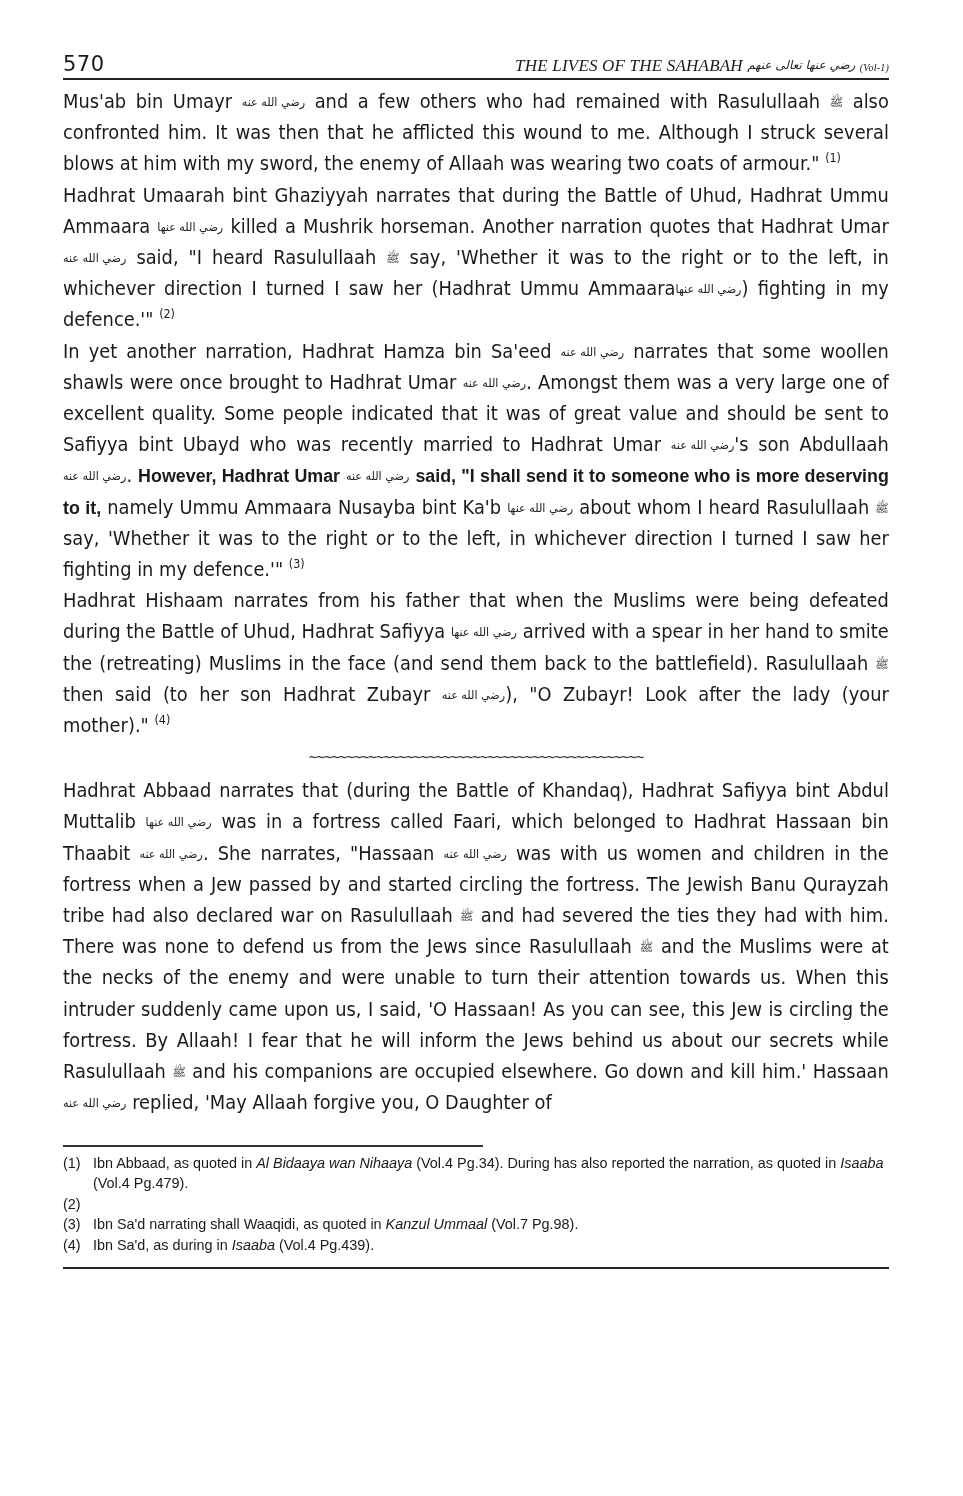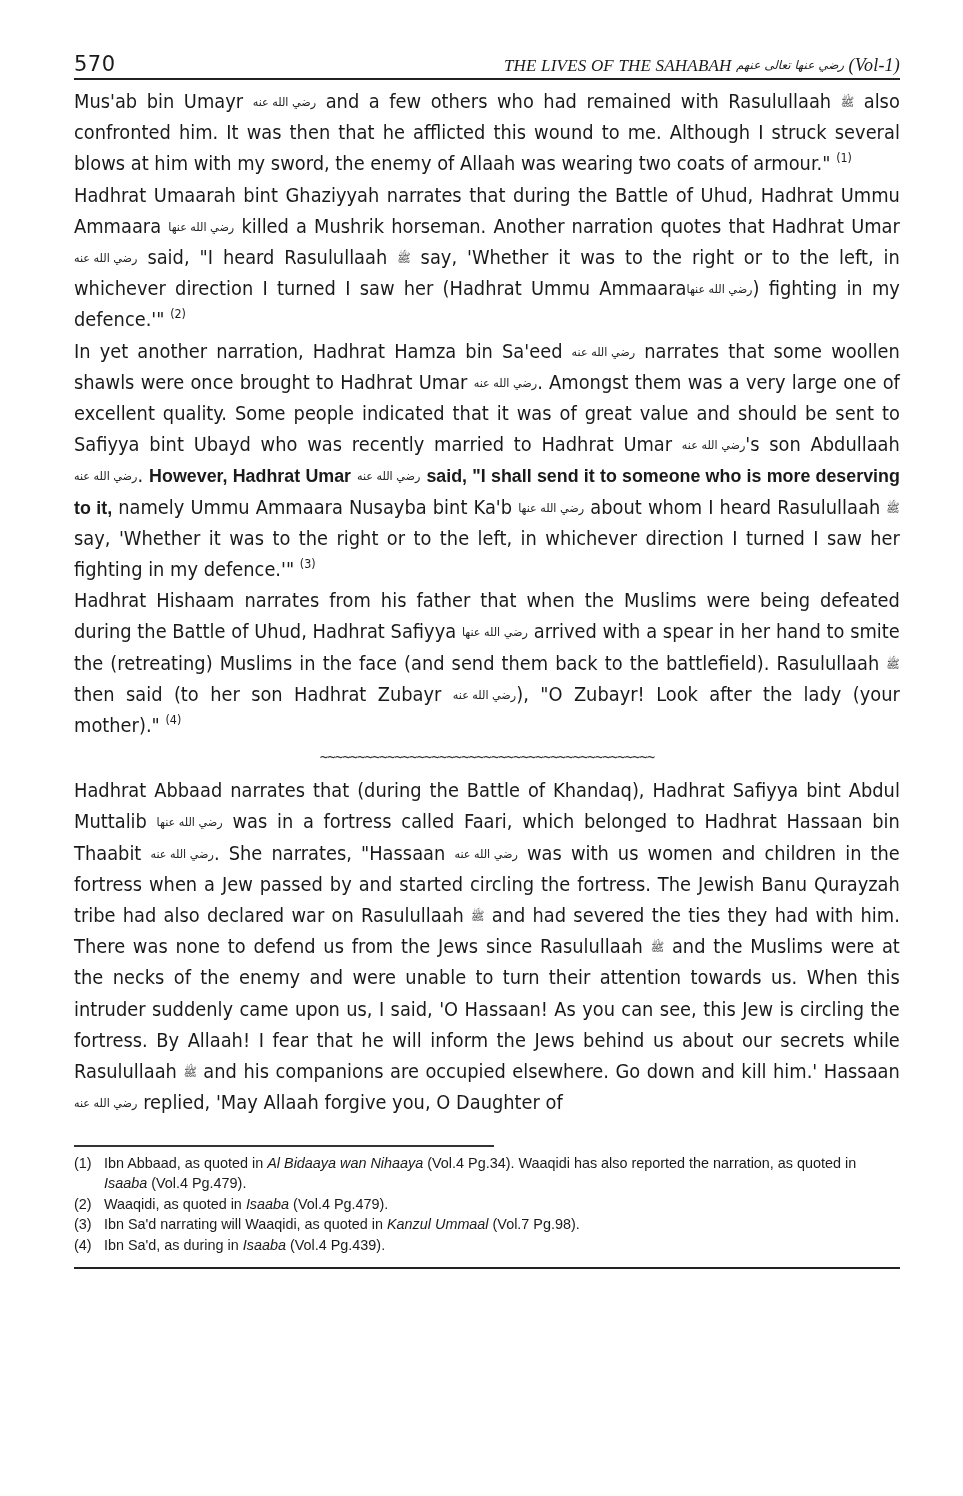--- a/index.html
+++ b/index.html
@@ -1,21 +1,21 @@
 <!DOCTYPE html>
 <html><head>
   <meta charset="utf-8">
   <style>
     html, body { margin: 0; padding: 0; background: #ffffff; }
     body { width: 963px; height: 1496px; position: relative; overflow: hidden; color: #1a1a1a; }
-    .page { position: absolute; left: 74px; top: 46px; width: 826px; font-family: "Liberation Sans Narrow", "Liberation Sans", sans-serif; }
+    .page { position: absolute; left: 63px; top: 46px; width: 826px; font-family: "Liberation Sans Narrow", "Liberation Sans", sans-serif; }
     .running-head { display: flex; justify-content: space-between; align-items: flex-end; height: 30px; }
     .page-number { font-family: "DejaVu Sans", sans-serif; font-size: 21px; letter-spacing: 0.5px; }
     .running-title { font-family: "Liberation Serif", serif; font-style: italic; font-size: 17px; letter-spacing: 0.2px; }
-    .running-title .vol { font-size: 18px; font-family: Liberation Serif, serif; }
+    .running-title .vol { font-size: 10px; font-family: Liberation Serif, serif; }
     .rule-top { height: 0; border-top: 2px solid #222; margin-top: 2px; margin-bottom: 6px; }
     .body-text { font-family: "DejaVu Sans", sans-serif; font-size: 19.2px; line-height: 31.2px; text-align: justify; transform: scaleX(0.93); transform-origin: left top; width: 888px; }
     .body-text p { margin: 0; }
     .hon { display: inline-block; font-family: "DejaVu Sans", sans-serif; font-size: 12px; line-height: 12px; color: #222; vertical-align: 2px; letter-spacing: -1px; }
     sup { font-size: 12px; vertical-align: 8px; line-height: 0; }
     .bold { font-weight: bold; font-family: "Liberation Sans", sans-serif; }
     .heading { font-family: "Liberation Serif", serif; font-weight: bold; font-size: 31px; line-height: 38px; text-align: center; margin: 10px 0 4px 0; }
     .heading .hon { font-size: 16px; vertical-align: 4px; }
     .separator { text-align: center; font-family: "DejaVu Sans Mono", monospace; font-size: 14px; letter-spacing: -1px; color: #333; margin: 6px 0 8px 0; line-height: 20px; }
     .fn-rule { width: 420px; border-top: 2px solid #333; margin-top: 26px; margin-bottom: 6px; }
@@ -113,29 +113,28 @@
       <span class="hon">رضي الله عنه</span>
       <span>replied, 'May Allaah forgive you, O Daughter of</span>
     </p>
   </div>
 
   <div class="fn-rule"></div>
 
   <div class="footnotes">
     <div class="footnote">
       <span class="fn-num">(1)</span>
-      <span class="fn-text"><span>Ibn Abbaad, as quoted in </span><em>Al Bidaaya wan Nihaaya</em><span> (Vol.4 Pg.34). Waaqidi has also reported the narration, as quoted in </span><em>Isaaba</em><span> (Vol.4 Pg.479).</span></span>
+      <span class="fn-text"><span>Ibn Abbaad, as quoted in </span><em>Al Bidaaya wan Nihaaya</em><span> (Vol.4 Pg.34). During has also reported the narration, as quoted in </span><em>Isaaba</em><span> (Vol.4 Pg.479).</span></span>
     </div>
     <div class="footnote">
       <span class="fn-num">(2)</span>
-      <span class="fn-text"><span>Waaqidi, as quoted in </span><em>Isaaba</em><span> (Vol.4 Pg.479).</span></span>
     </div>
     <div class="footnote">
       <span class="fn-num">(3)</span>
-      <span class="fn-text"><span>Ibn Sa'd narrating will Waaqidi, as quoted in </span><em>Kanzul Ummaal</em><span> (Vol.7 Pg.98).</span></span>
+      <span class="fn-text"><span>Ibn Sa'd narrating shall Waaqidi, as quoted in </span><em>Kanzul Ummaal</em><span> (Vol.7 Pg.98).</span></span>
     </div>
     <div class="footnote">
       <span class="fn-num">(4)</span>
       <span class="fn-text"><span>Ibn Sa'd, as during in </span><em>Isaaba</em><span> (Vol.4 Pg.439).</span></span>
     </div>
   </div>
 
   <div class="rule-bottom"></div>
 </div>
 

